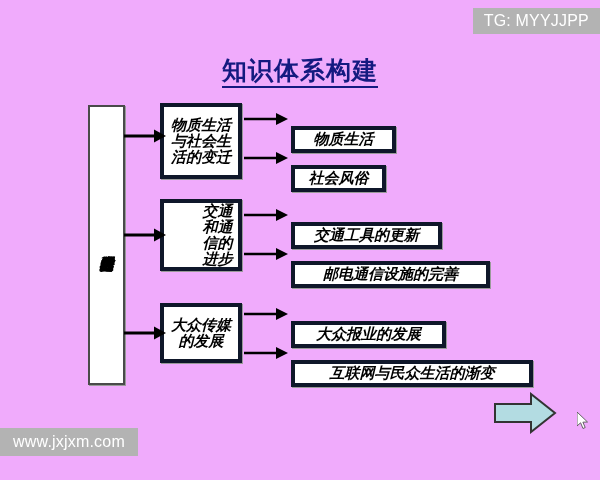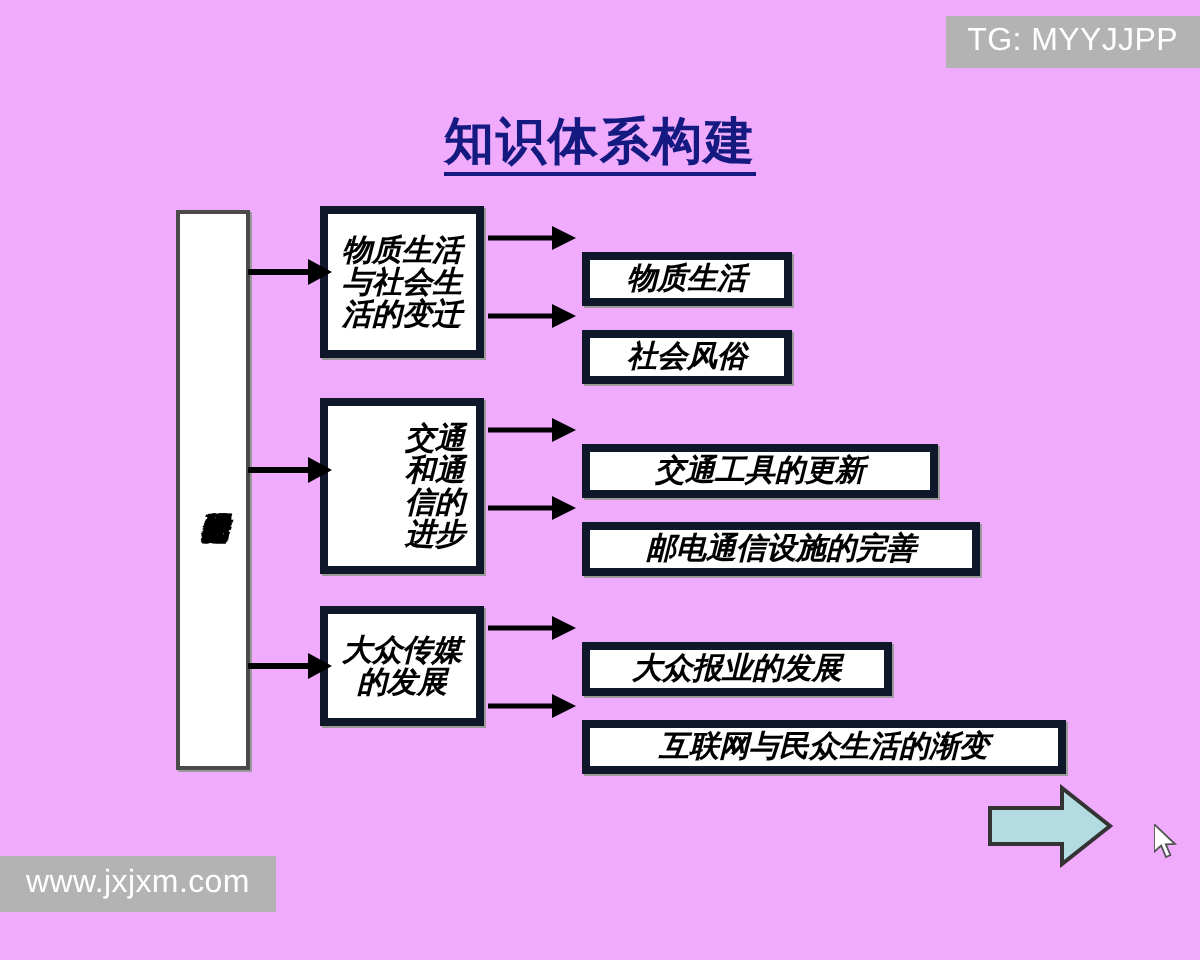--- a/index.html
+++ b/index.html
@@ -99,33 +99,33 @@
 
   
   .mid {
     left: 160px;
     width: 82px;
     font-size: 15px;
     letter-spacing: 0px;
     padding: 3px 2px;
   }
   #mid-1 { top: 103px; height: 76px; }
-  #mid-2 { top: 199px; height: 88px; padding-left: 35px; }
+  #mid-2 { top: 199px; height: 72px; padding-left: 35px; }
   #mid-3 { top: 303px; height: 60px; }
 
   
   .leaf {
     font-size: 15px;
     height: 27px;
     padding: 0 6px;
     margin-top: 20px;
   }
   #leaf-1 { left: 291px; top: 106px; width: 105px; }
-  #leaf-2 { left: 291px; top: 145px; width: 105px; }
-  #leaf-3 { left: 291px; top: 202px; width: 178px; }
+  #leaf-2 { left: 291px; top: 145px; width: 95px; }
+  #leaf-3 { left: 291px; top: 202px; width: 151px; }
   #leaf-4 { left: 291px; top: 241px; width: 199px; }
   #leaf-5 { left: 291px; top: 301px; width: 155px; }
   #leaf-6 { left: 291px; top: 340px; width: 242px; }
 
   
   .arrow { position: absolute; }
 
   
   #blue-arrow {
     position: absolute;

